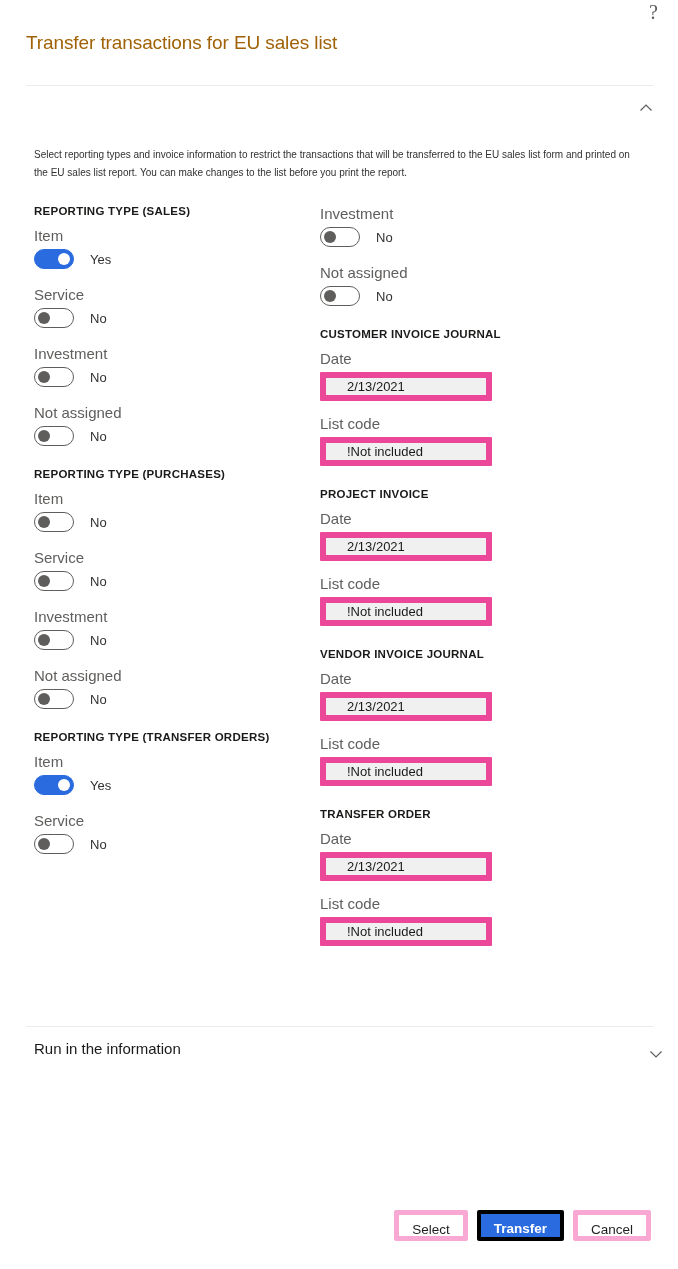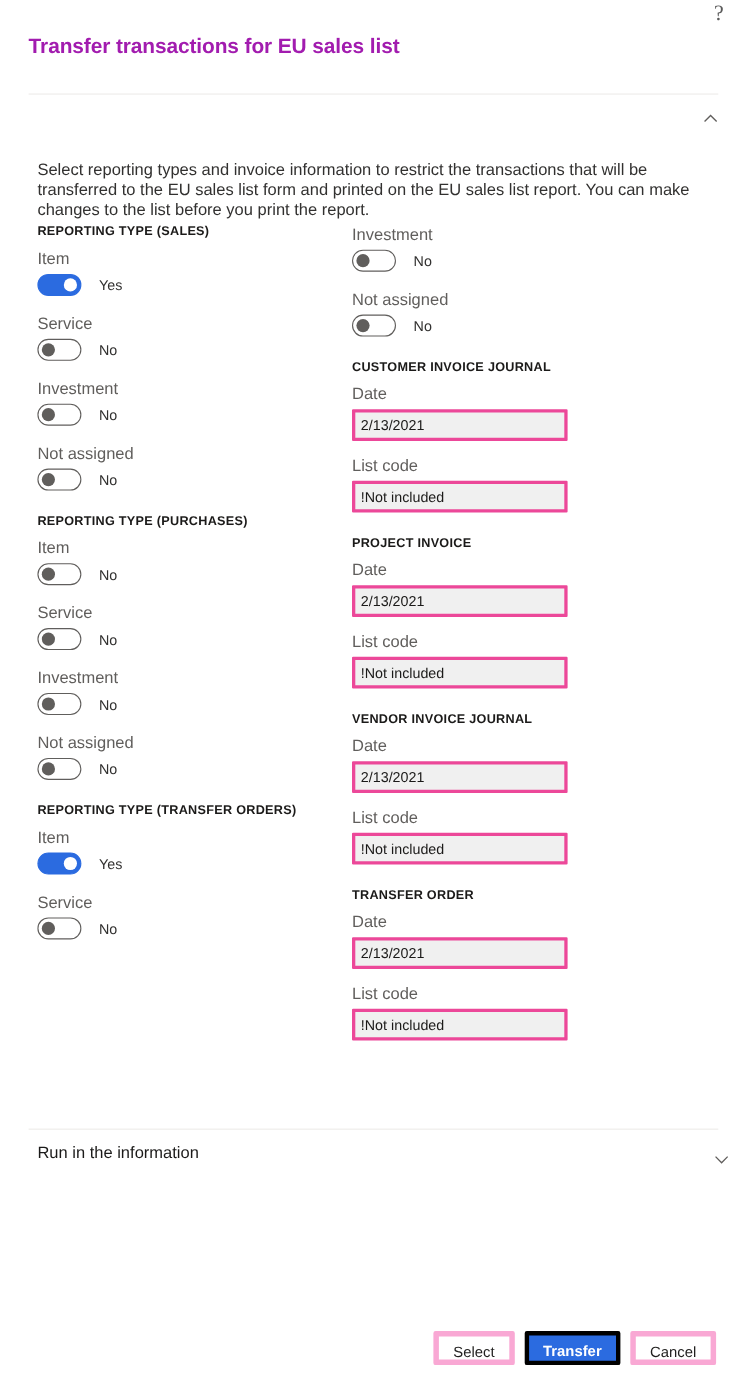--- a/index.html
+++ b/index.html
@@ -25,22 +25,22 @@
     font-size: 20px;
     color: #5a5a5a;
     line-height: 1;
     cursor: pointer;
     font-family: "Liberation Serif", serif;
   }
   .dialog-title {
     position: absolute;
     left: 26px; top: 32px;
     font-size: 19px;
-    font-weight: 700;
-    color: #a21caf;
+    font-weight: 400;
+    color: #a16207;
     letter-spacing: -0.1px;
   }
   .top-divider {
     position: absolute;
     left: 26px; top: 85px;
     width: 627px; height: 1px;
     background: #edebe9;
   }
   .collapse-chevron {
     position: absolute;
@@ -48,21 +48,21 @@
     width: 20px; height: 20px;
     cursor: pointer;
   }
   .collapse-chevron svg { display: block; }
 
   
   .intro {
     position: absolute;
     left: 34px; top: 146px;
     width: 600px;
-    font-size: 15px;
+    font-size: 10px;
     line-height: 18px;
     color: #323130;
   }
 
   
   .col-left {
     position: absolute;
     left: 34px; top: 205px;
     width: 270px;
   }
@@ -122,28 +122,28 @@
     background: #ffffff;
   }
   .toggle-text {
     margin-left: 16px;
     font-size: 13px;
     color: #323130;
   }
 
   
   .input-field {
-    width: 196px;
+    width: 172px;
     height: 29px;
     background: #f0f0f0;
-    border: 3px solid #ec4899;
+    border: 6px solid #ec4899;
     border-radius: 1px;
     font-size: 13px;
     color: #1b1a19;
-    padding: 0 5px;
+    padding: 0 21px;
     font-family: "Liberation Sans", sans-serif;
     display: block;
     margin-bottom: 14px;
   }
 
   
   .bg-divider {
     position: absolute;
     left: 26px; top: 1026px;
     width: 627px; height: 1px;

